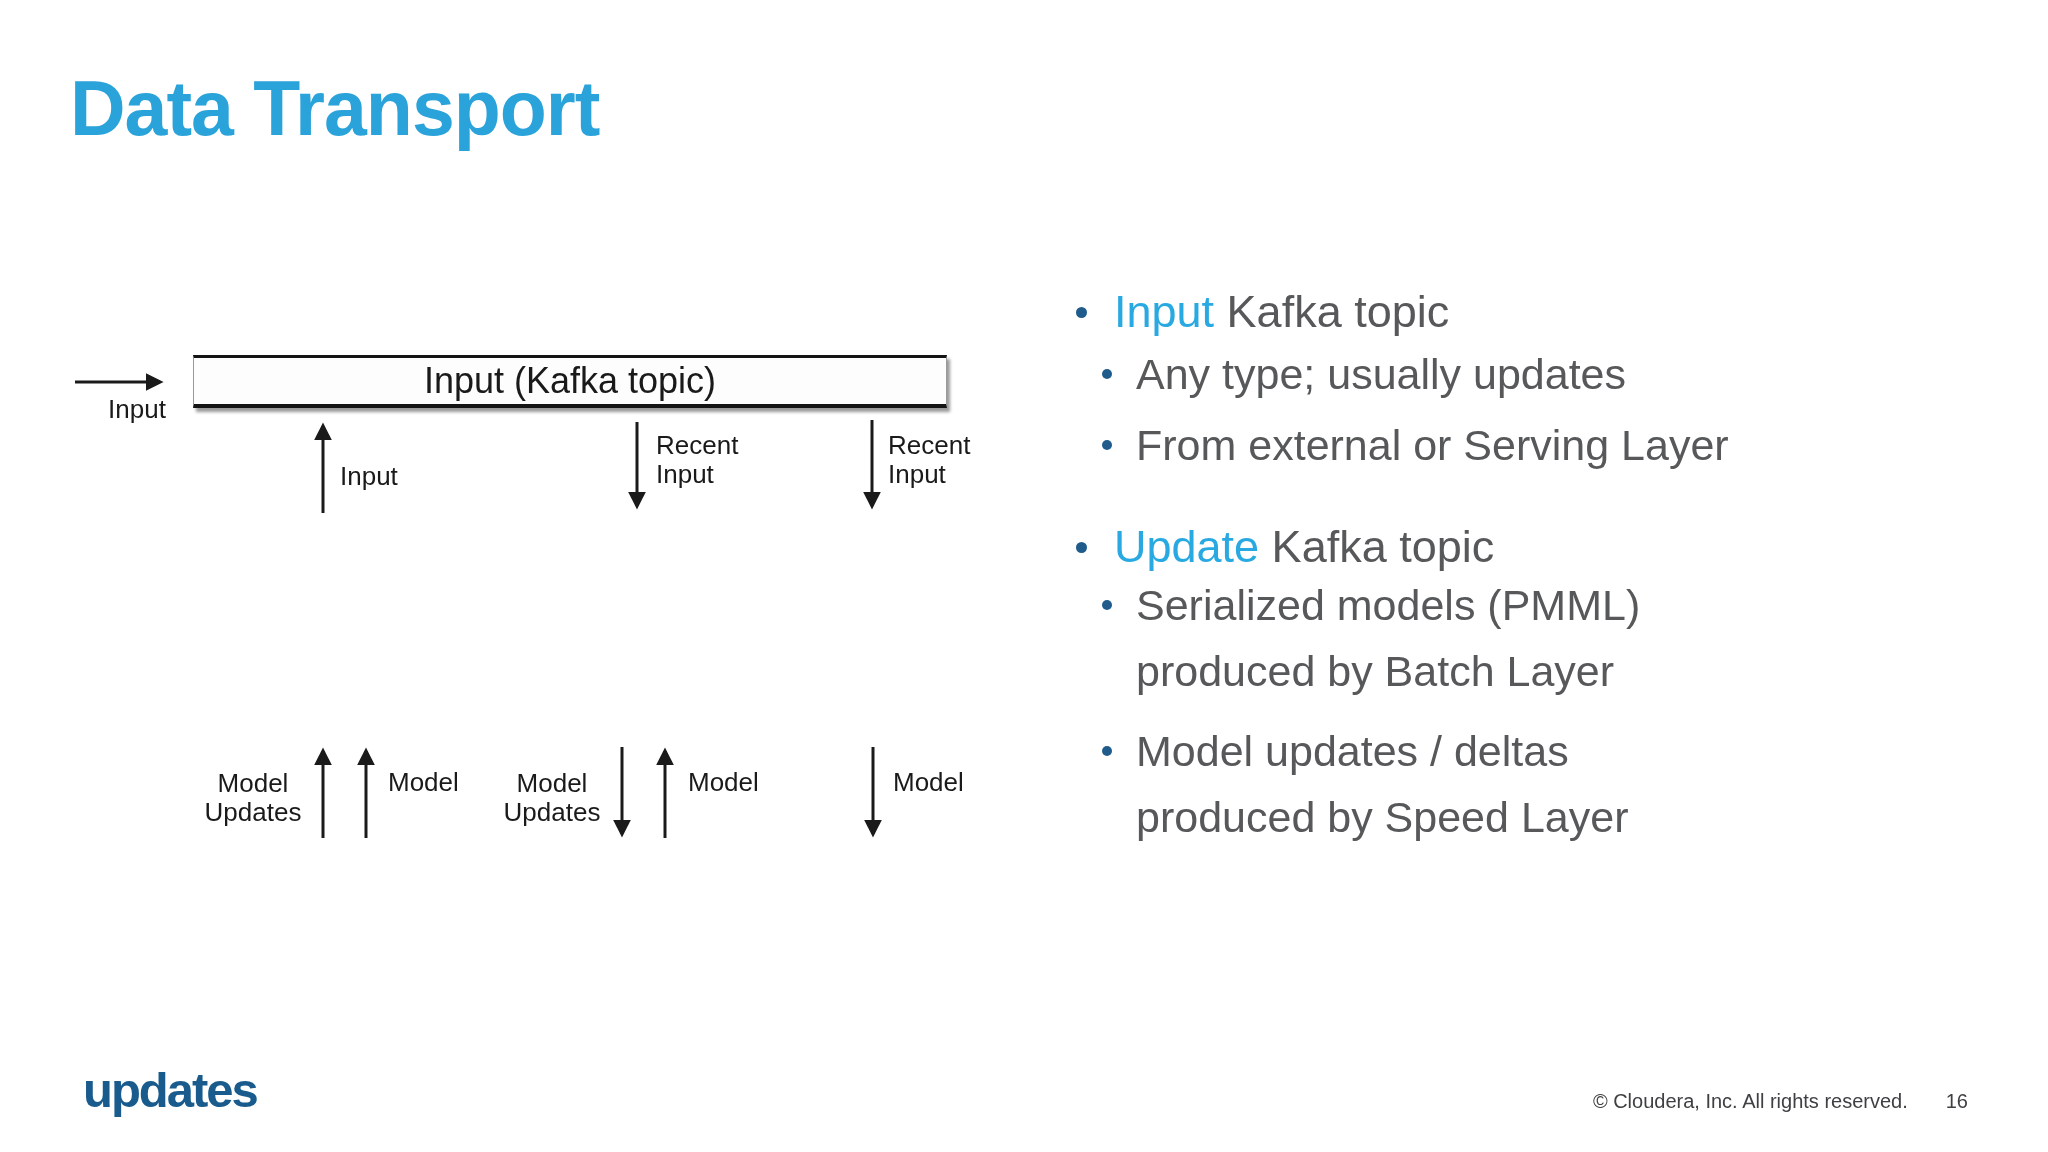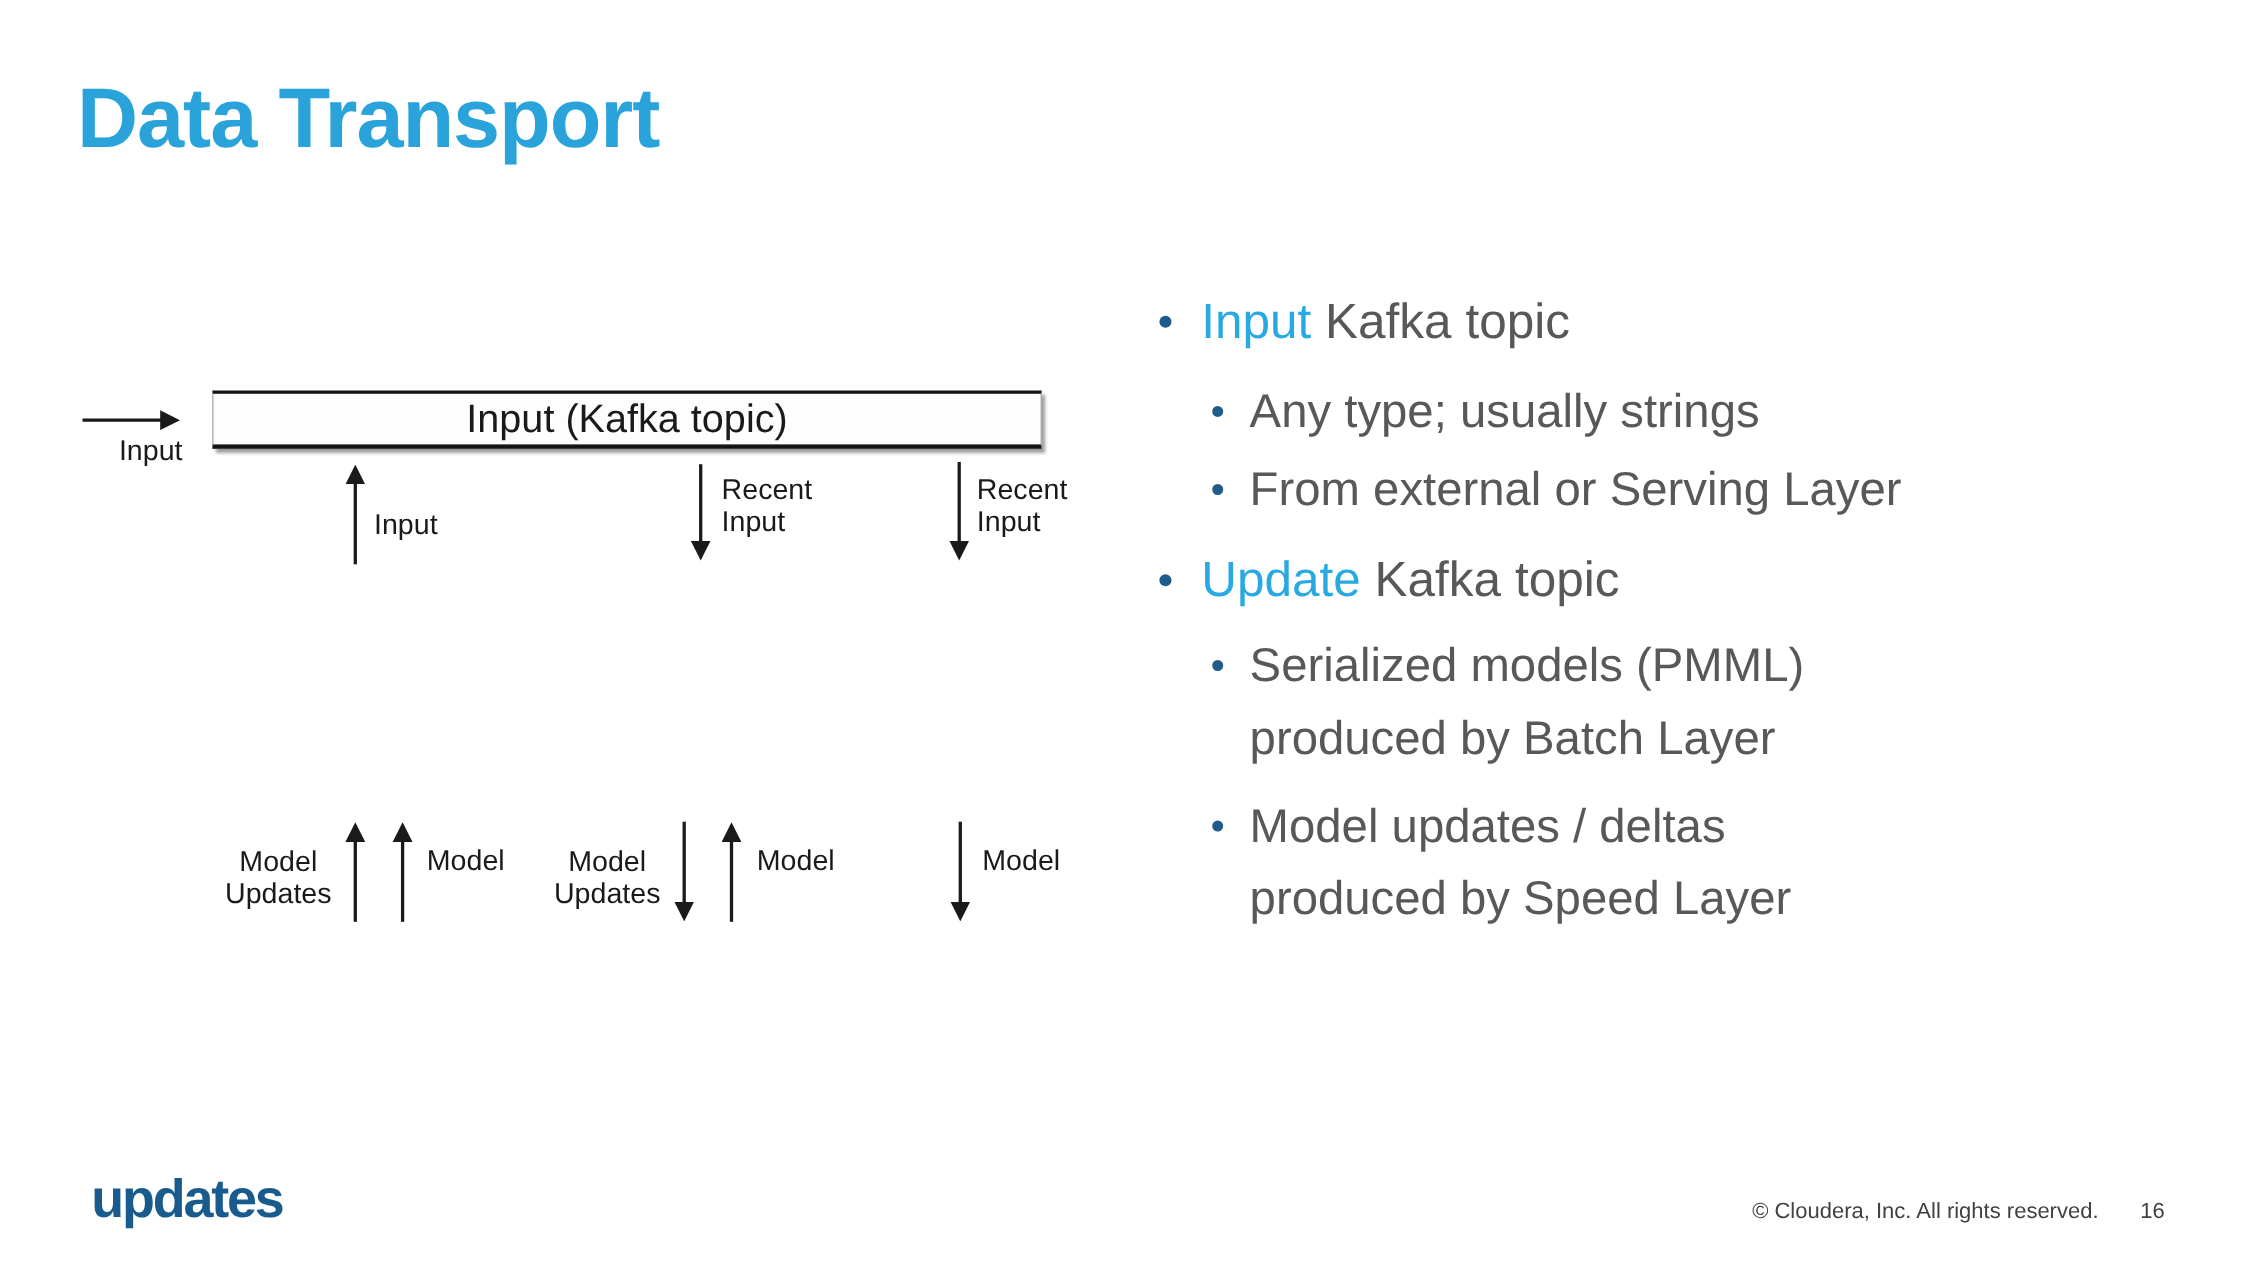--- a/index.html
+++ b/index.html
@@ -32,21 +32,21 @@
   
   .bullet{position:absolute;display:block;}
   .bullet .dot{
     position:absolute;left:0;top:28px;width:11px;height:11px;border-radius:50%;
     background:var(--bullet_dot,#1f5c8b);
   }
   .bullet .btext{
     display:block;white-space:pre-line;line-height:66px;
     color:var(--body_text,#57585a);
   }
-  .bullet.l1{left:1054px;}
+  .bullet.l1{left:1076px;margin-top:20px;}
   .bullet.l1 .btext{margin-left:38px;font-size:45px;}
   .bullet.l2{left:1102px;}
   .bullet.l2 .dot{width:10px;height:10px;}
   .bullet.l2 .btext{margin-left:34px;font-size:43px;}
   .hl{color:var(--accent,#29a9e1);}
   
   .logo{
     position:absolute;left:83px;top:1062px;
     font-size:49px;font-weight:700;letter-spacing:-2px;
     color:var(--logo,#185b8c);
@@ -97,21 +97,21 @@
 Updates</div>
   <div class="dlabel" style="left:688px;top:768px;">Model</div>
   <div class="dlabel" style="left:893px;top:768px;">Model</div>
 
   <div class="bullet l1" style="top:259px;">
     <span class="dot"></span>
     <span class="btext"><span class="hl">Input</span><span> Kafka topic</span></span>
   </div>
   <div class="bullet l2" style="top:341px;">
     <span class="dot"></span>
-    <span class="btext">Any type; usually strings</span>
+    <span class="btext">Any type; usually updates</span>
   </div>
   <div class="bullet l2" style="top:412px;">
     <span class="dot"></span>
     <span class="btext">From external or Serving Layer</span>
   </div>
   <div class="bullet l1" style="top:494px;">
     <span class="dot"></span>
     <span class="btext"><span class="hl">Update</span><span> Kafka topic</span></span>
   </div>
   <div class="bullet l2" style="top:572px;">

